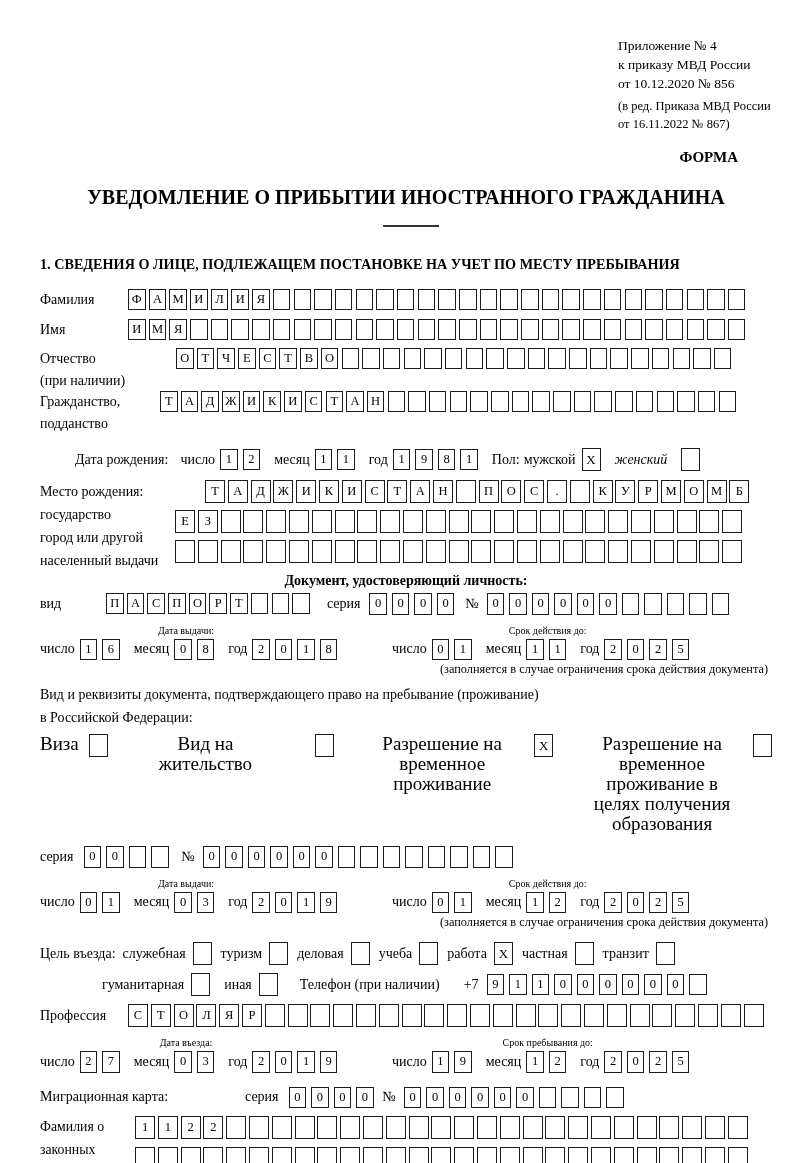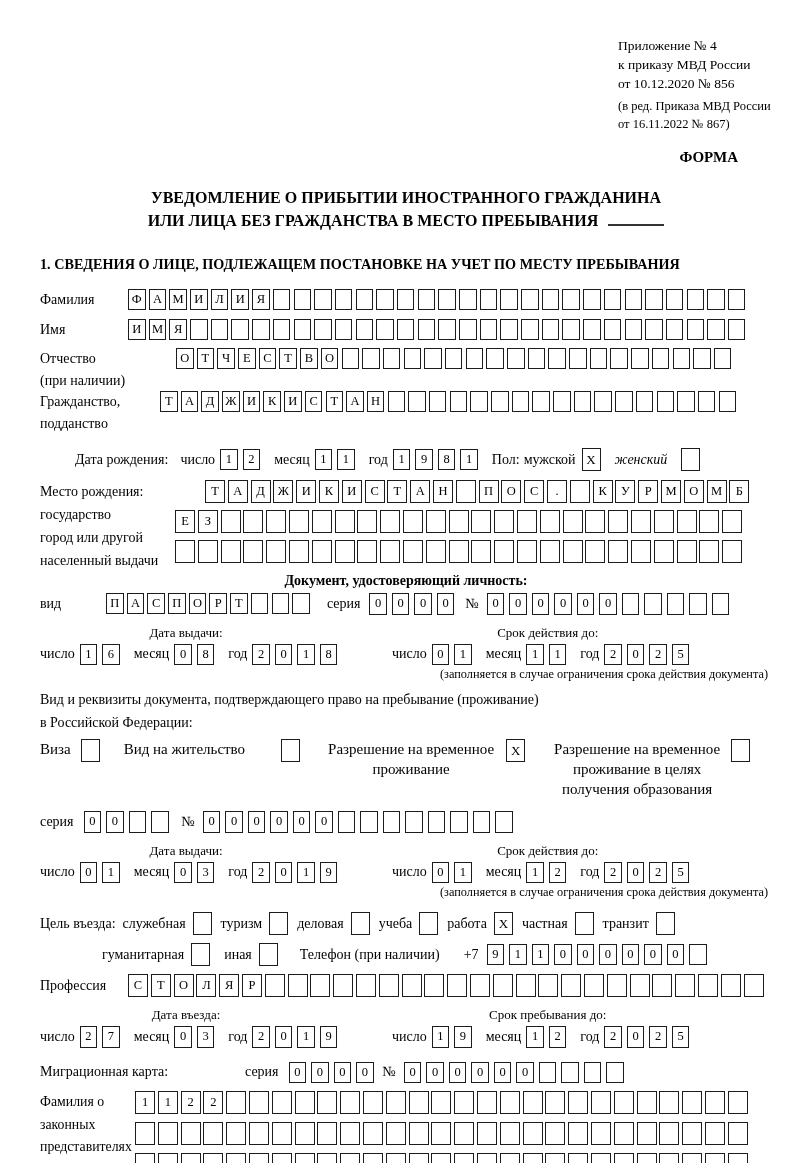--- a/index.html
+++ b/index.html
@@ -4,21 +4,21 @@
 <style>
   html,body{margin:0;padding:0;background:#fff;}
   body{width:800px;height:1163px;font-family:"Liberation Serif",serif;color:#000;overflow:hidden;}
   .page{box-sizing:border-box;width:800px;height:1163px;padding:36px 28px 16px 40px;position:relative;}
 
   .appendix{margin-left:578px;width:200px;font-size:13.5px;line-height:19px;}
   .appendix .small{font-size:12.5px;line-height:18px;}
   .appendix .gap{margin-top:4px;}
   .forma{margin-top:16px;text-align:right;padding-right:34px;font-weight:bold;font-size:15px;}
 
-  .title{margin-top:20px;text-align:center;font-weight:bold;font-size:16px;line-height:23px;}
+  .title{margin-top:20px;text-align:center;font-weight:bold;font-size:20px;line-height:23px;}
   .title .uline{display:inline-block;width:56px;border-bottom:2px solid #333;margin-left:10px;height:14px;}
 
   .sect-heading{margin-top:24px;font-weight:bold;font-size:14.2px;}
 
   .row{display:flex;align-items:center;}
   .row-top{display:flex;align-items:flex-start;}
   .lbl{font-size:14px;white-space:nowrap;}
   .lblcol{font-size:14px;line-height:21.5px;flex:none;}
 
   .boxes{display:flex;flex:none;}
@@ -26,50 +26,50 @@
   .boxes.lg .cell{width:18px;height:21px;margin-right:2.8px;}
   .boxes.date .cell{width:15.5px;height:19.5px;margin-right:5px;}
   .cell{display:inline-flex;align-items:center;justify-content:center;border:1.6px solid #1c1c1c;
         font-size:12.5px;background:#fff;flex:none;}
   .chk{display:inline-flex;align-items:center;justify-content:center;border:1.6px solid #1c1c1c;
        width:17px;height:21px;font-size:13px;flex:none;}
 
   .dg{display:flex;align-items:center;}
   .dg .lbl{margin-right:5px;}
   .dg .boxes{margin-right:9px;}
-  .date-hdr{text-align:center;font-size:13px;margin-bottom:3px;}
+  .date-hdr{text-align:center;font-size:10px;margin-bottom:3px;}
   .dates-row{display:flex;margin-top:10px;}
   .footnote{font-size:12.3px;}
   .fn-right{text-align:right;padding-right:4px;margin-top:2px;}
 
   .opt{display:flex;align-items:center;margin-right:9px;}
   .opt .lbl{margin-right:7px;}
   .optblock{display:flex;align-items:flex-start;margin-right:14px;}
-  .optblock .olbl{font-size:15px;text-align:center;line-height:20px;margin-right:10px;}
+  .optblock .olbl{font-size:19px;text-align:center;line-height:20px;margin-right:10px;}
   .bold{font-weight:bold;}
   .center{text-align:center;}
 </style>
 </head>
 <body>
 
 <div class="page">
 
   <div class="appendix">
     <div>Приложение № 4</div>
     <div>к приказу МВД России</div>
     <div>от 10.12.2020 № 856</div>
     <div class="small gap">(в ред. Приказа МВД России</div>
     <div class="small">от 16.11.2022 № 867)</div>
   </div>
 
   <div class="forma">ФОРМА</div>
 
   <div class="title">
     <div>УВЕДОМЛЕНИЕ О ПРИБЫТИИ ИНОСТРАННОГО ГРАЖДАНИНА</div>
-    <div><span>ИЛИ ЛИЦА БЕЗ ГРАЖДАНСТВА В МЕСТО ПРЕБЫВАНИЯ</span><span class="uline"></span></div>
+    <div><span class="uline"></span></div>
   </div>
 
   <div class="sect-heading">1. СВЕДЕНИЯ О ЛИЦЕ, ПОДЛЕЖАЩЕМ ПОСТАНОВКЕ НА УЧЕТ ПО МЕСТУ ПРЕБЫВАНИЯ</div>
 
   <div class="row" style="margin-top:16px;">
     <span class="lbl" style="width:88px;">Фамилия</span>
     <span class="boxes">
         <span class="cell">Ф</span>
         <span class="cell">А</span>
         <span class="cell">М</span>

